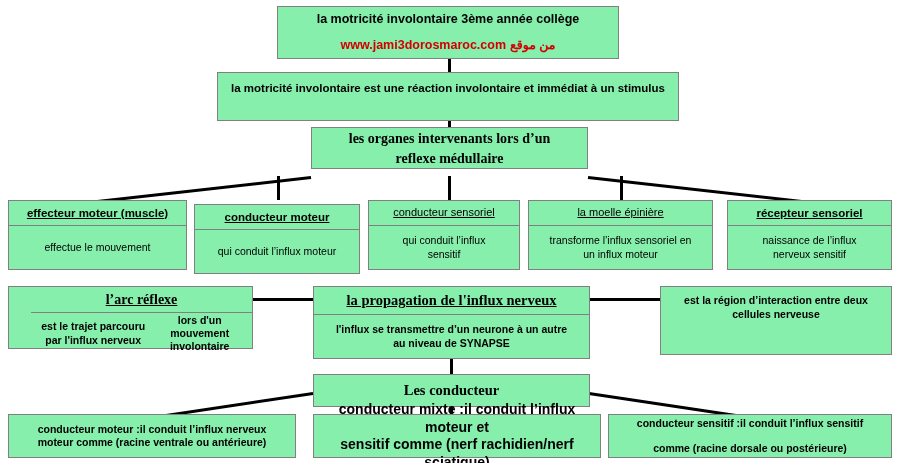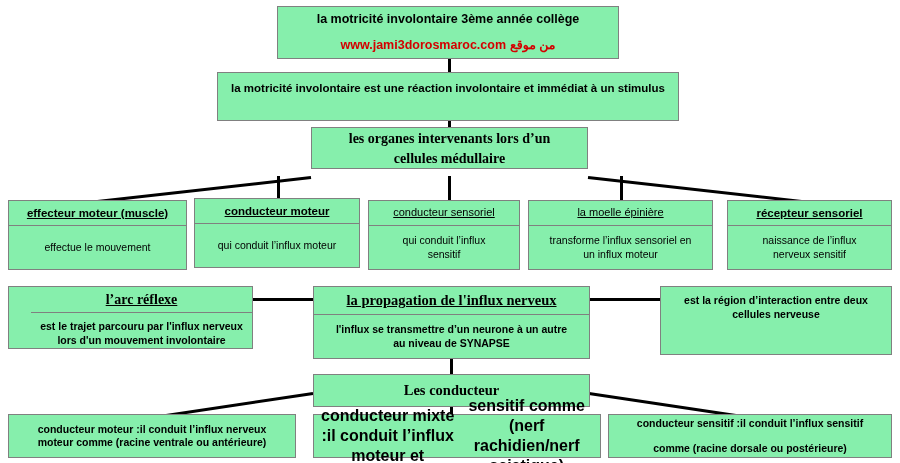--- a/index.html
+++ b/index.html
@@ -87,31 +87,31 @@
       <span>من موقع</span>
     </div>
   </div>
 
   <div class="box" style="left:217px; top:72px; width:462px; height:49px;">
     <div class="cell bold" style="height:30px; font-size:11.5px;">la motricité involontaire est une réaction involontaire et immédiat à un stimulus</div>
   </div>
 
   <div class="box" style="left:311px; top:127px; width:277px; height:42px;">
     <div class="cell serif" style="height:21px; font-size:14px;">les organes intervenants lors d’un</div>
-    <div class="cell serif" style="height:20px; font-size:14px;">cellules médullaire</div>
+    <div class="cell serif" style="height:20px; font-size:14px;">reflexe médullaire</div>
   </div>
 
   <div class="box" style="left:8px; top:200px; width:179px; height:70px;">
     <div class="cell hdr bold" style="height:25px; font-size:11.5px;">effecteur moteur (muscle)</div>
     <div class="cell" style="height:43px; font-size:10.5px; flex-direction:column;">
       <div>effectue le mouvement</div>
     </div>
   </div>
 
-  <div class="box" style="left:194px; top:198px; width:166px; height:70px;">
+  <div class="box" style="left:194px; top:204px; width:166px; height:70px;">
     <div class="cell hdr bold" style="height:25px; font-size:11.5px;">conducteur moteur</div>
     <div class="cell" style="height:43px; font-size:10.5px; flex-direction:column;">
       <div>qui conduit l’influx moteur</div>
     </div>
   </div>
 
   <div class="box" style="left:368px; top:200px; width:152px; height:70px;">
     <div class="cell hdr" style="height:25px; font-size:11px;">conducteur sensoriel</div>
     <div class="cell" style="height:43px; font-size:10.5px; flex-direction:column;">
       <div>qui conduit l’influx</div>
@@ -130,21 +130,21 @@
   <div class="box" style="left:727px; top:200px; width:165px; height:70px;">
     <div class="cell hdr bold" style="height:25px; font-size:11.5px;">récepteur sensoriel</div>
     <div class="cell" style="height:43px; font-size:10.5px; flex-direction:column;">
       <div>naissance de  l’influx</div>
       <div>nerveux sensitif</div>
     </div>
   </div>
 
   <div class="box" style="left:8px; top:286px; width:245px; height:63px;padding-left:22px;">
     <div class="cell hdr serif" style="height:26px; font-size:14px;">l’arc réflexe</div>
-    <div class="cell bold" style="height:41px; font-size:10.5px; flex-direction:column;">
+    <div class="cell bold" style="height:41px; font-size:10.5px; flex-direction:row;">
       <div>est le trajet parcouru par l'influx nerveux</div>
       <div>lors d'un mouvement involontaire</div>
     </div>
   </div>
 
   <div class="box" style="left:313px; top:286px; width:277px; height:73px;">
     <div class="cell hdr serif" style="height:28px; font-size:14.5px;">la propagation de l'influx nerveux</div>
     <div class="cell bold" style="height:43px; font-size:10.5px; flex-direction:column;">
       <div>l'influx se transmettre d’un neurone à un autre</div>
       <div>au niveau de SYNAPSE</div>
@@ -163,21 +163,21 @@
   </div>
 
   <div class="box" style="left:8px; top:414px; width:288px; height:44px;">
     <div class="cell bold" style="height:42px; font-size:10.5px; flex-direction:column;">
       <div>conducteur moteur :il conduit l’influx nerveux</div>
       <div>moteur comme (racine ventrale ou antérieure)</div>
     </div>
   </div>
 
   <div class="box" style="left:313px; top:414px; width:288px; height:44px;">
-    <div class="cell bold" style="height:42px; font-size:16px; flex-direction:row;">
+    <div class="cell bold" style="height:42px; font-size:14px; flex-direction:column;">
       <div>conducteur mixte :il conduit l’influx moteur et</div>
       <div>sensitif comme (nerf rachidien/nerf sciatique)</div>
     </div>
   </div>
 
   <div class="box" style="left:608px; top:414px; width:284px; height:44px;">
     <div class="cell bold" style="height:42px; font-size:10.5px; flex-direction:column;gap:12px;">
       <div>conducteur sensitif :il conduit l’influx sensitif</div>
       <div>comme (racine dorsale ou postérieure)</div>
     </div>

